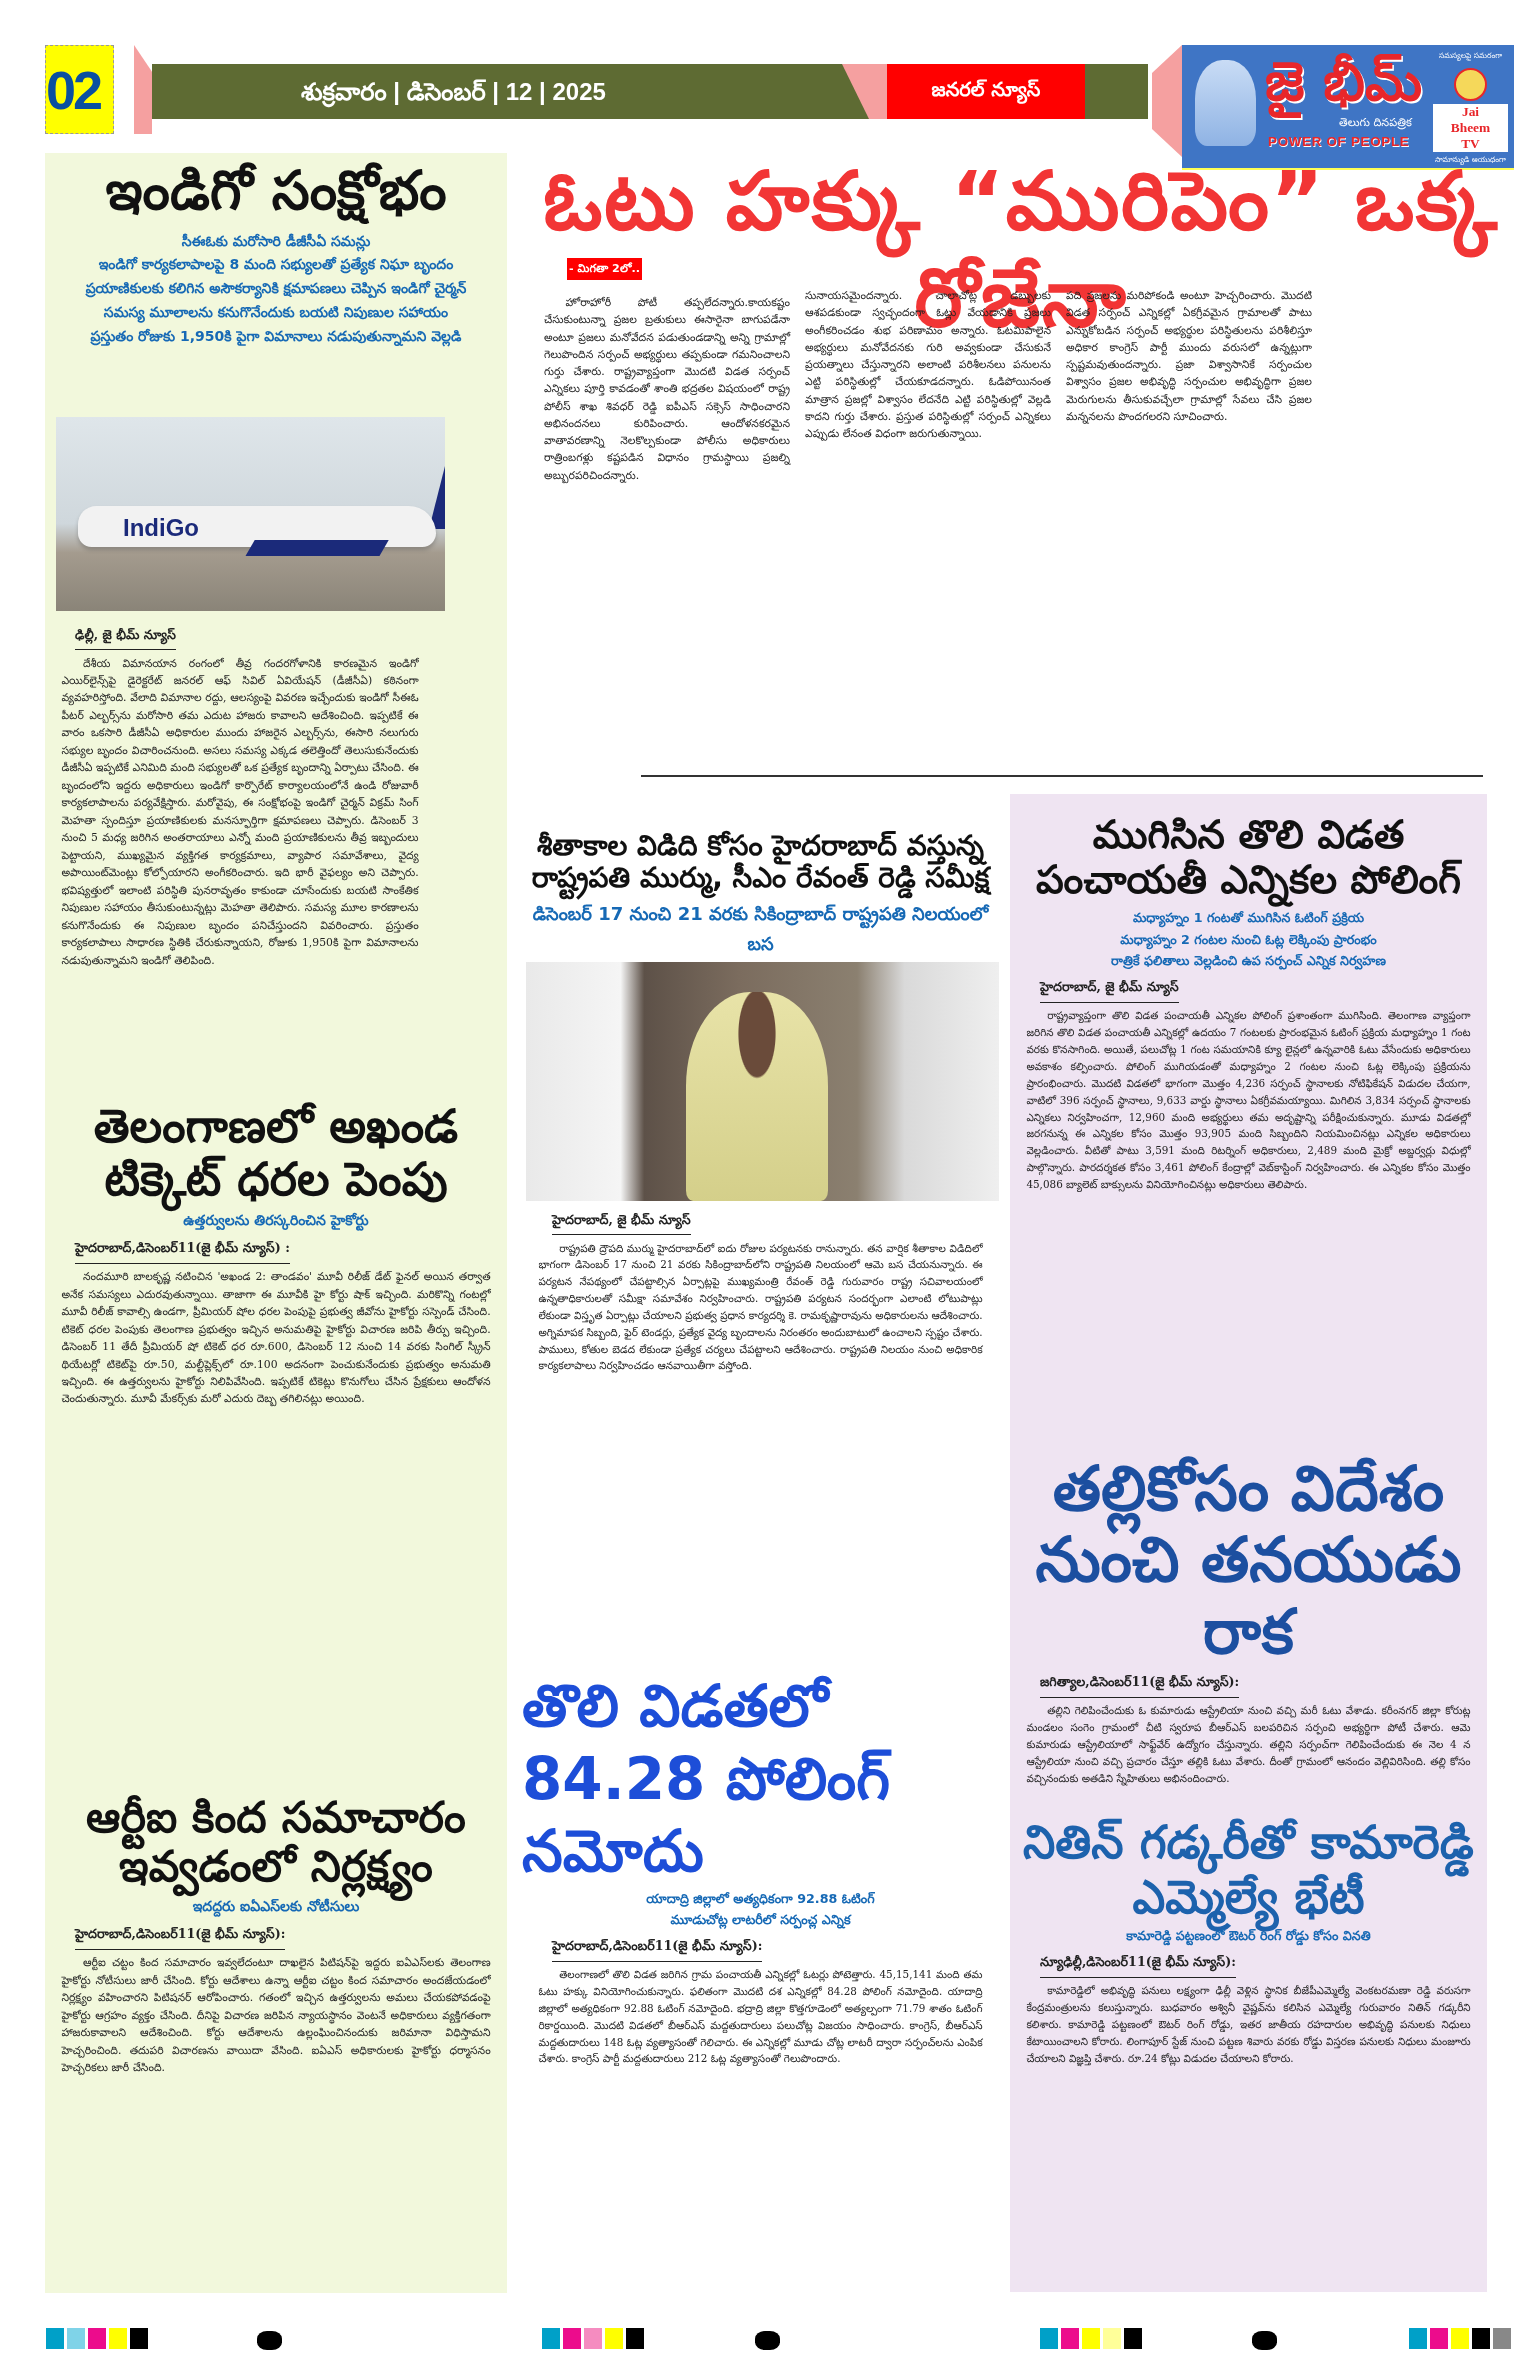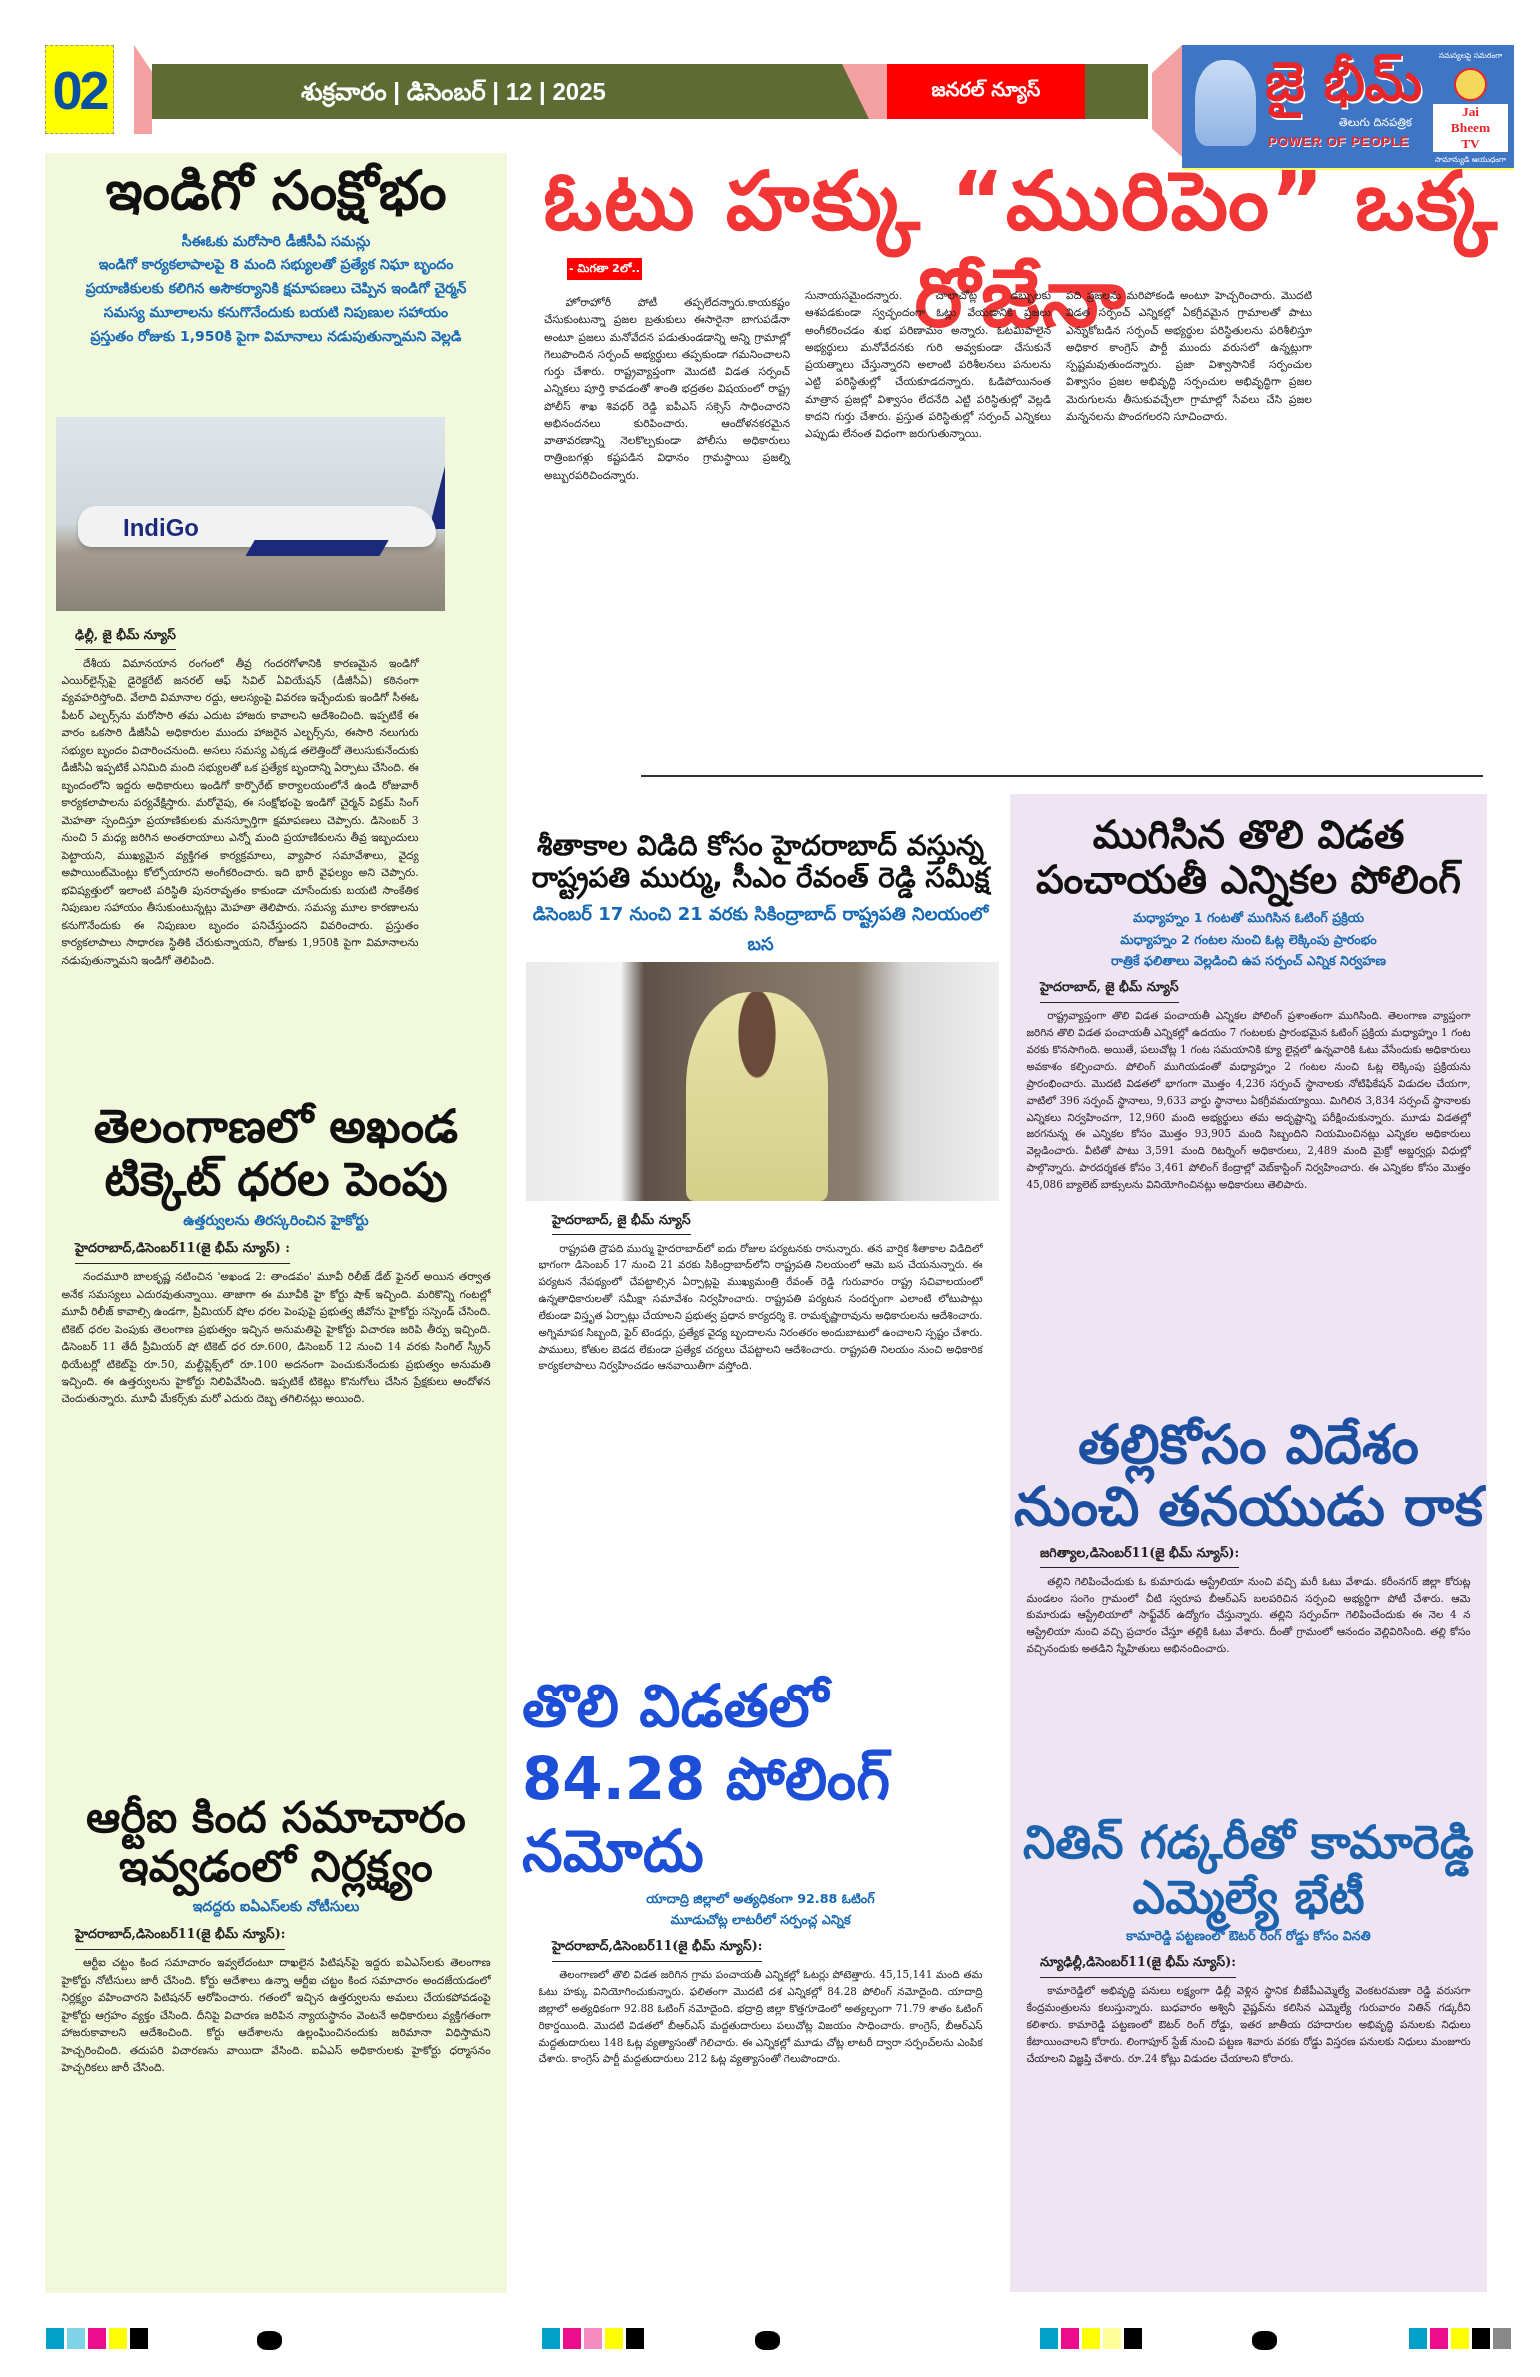--- a/index.html
+++ b/index.html
@@ -1,19 +1,19 @@
 <!DOCTYPE html>
 <html style="font-size:12px"><head>
 <meta charset="utf-8">
 <style>
   * { box-sizing: border-box; margin: 0; padding: 0; }
   body { width: 1541px; height: 2377px; background: #ffffff; font-family: "DejaVu Sans", sans-serif; position: relative; overflow: hidden; color: #222; }
 
   
-  .page-num { position: absolute; left: 45px; top: 45px; width: 69px; height: 89px; background: #ffff00; border: 0.7px dashed #999; display: flex; align-items: center; justify-content: center; }
+  .page-num { position: absolute; left: 45px; top: 45px; width: 69px; height: 89px; background: #ffff00; border: 0.7px dashed #999; display: flex; align-items: center; justify-content: flex-start; }
   .page-num span { font-family: "Liberation Sans", sans-serif; font-weight: bold; font-size: 54px; color: #0a4fa0; letter-spacing: -3px; }
   .page-num-tab { position: absolute; left: 134px; top: 45px; width: 18px; height: 89px; background: #f5a0a0; clip-path: polygon(0 0, 100% 30%, 100% 100%, 0 100%); }
   .date-bar { position: absolute; left: 152px; top: 64px; width: 996px; height: 55px; background: #5e6b33; }
   .date-text { position: absolute; left: 149px; top: 0; height: 55px; line-height: 55px; color: #fff; font-size: 24px; font-weight: bold; font-family: Liberation Sans, sans-serif; }
   .section-tab-notch { position: absolute; left: 842px; top: 64px; width: 45px; height: 55px; background: #f5a0a0; clip-path: polygon(0 0, 100% 0, 100% 100%, 60% 100%); }
   .section-tab { position: absolute; left: 887px; top: 64px; width: 198px; height: 55px; background: #ff0000; color: #fff; font-weight: bold; font-size: 19.4px; display: flex; align-items: center; justify-content: center; }
   .logo-notch { position: absolute; left: 1152px; top: 45px; width: 30px; height: 112px; background: #f5a0a0; clip-path: polygon(100% 0, 100% 100%, 0 75%, 0 25%); }
   .logo { position: absolute; left: 1182px; top: 45px; width: 332px; height: 125px; background: #3f75c5; border-bottom: 2.2px solid #ffff55; overflow: hidden; }
   .logo-portrait { position: absolute; left: 13.4px; top: 15px; width: 61px; height: 86px; background: linear-gradient(#c9dcf5, #8fb3e4); border-radius: 45% 45% 20% 20%; }
   .logo-title { position: absolute; left: 83px; top: 4.5px; font-size: 54px; font-weight: bold; color: #e8262a; text-shadow: 1.5px 1.5px 0 #fff; }
@@ -41,21 +41,21 @@
 
   .photo-murmu { position: absolute; left: 526px; top: 962px; width: 473px; height: 239px; background: linear-gradient(90deg, #e9e9e9 0%, #f5f5f5 20%, #5d5148 25%, #7b6c5e 45%, #8b8070 70%, #d9d9d9 80%, #efefef 100%); overflow: hidden; }
   .murmu-figure { position: absolute; left: 160px; top: 30px; width: 142px; height: 209px; background: radial-gradient(ellipse at 50% 20%, #6a4b3a 0 18%, transparent 19%), linear-gradient(#e8e3a8, #d4cf8a); border-radius: 45% 45% 5% 5%; }
 
   .main-head { position: absolute; left: 514px; top: 153px; width: 1014px; text-align: center; font-size: 81px; font-weight: bold; color: #f23535; line-height: 1.2; letter-spacing: 1.5px; }
   .cont-tag { position: absolute; left: 567px; top: 258px; width: 75px; height: 22.4px; background: #f00; color: #fff; font-size: 11.2px; font-weight: bold; display: flex; align-items: center; justify-content: center; }
   .news-col { position: absolute; font-family: "DejaVu Serif", serif; font-size: 10.8px; line-height: 1.6; color: #222; text-align: justify; }
   .divider { position: absolute; height: 1.5px; background: #333; }
 
   .big-teal { text-align: left; color: #1d4ed8; font-weight: bold; line-height: 1.25; font-size: 58px; }
-  .big-blue { text-align: center; color: #1c4fa0; line-height: 1.15; font-size: 54px; font-family: "DejaVu Serif", serif; }
+  .big-blue { text-align: center; color: #1c4fa0; line-height: 1.15; font-size: 62px; font-family: "DejaVu Serif", serif; margin-top: 40px; }
   .mid-blue { text-align: center; color: #1d62ad; line-height: 1.2; font-size: 46px; }
 
   .regmarks { position: absolute; top: 2328px; height: 21px; display: flex; gap: 3px; }
   .regmarks span { width: 18px; height: 21px; display: block; }
   .reg-oval { position: absolute; top: 2331px; width: 25px; height: 19.4px; background: #000; border-radius: 40%; }
 </style>
 </head>
 <body>
 
 <div class="page-num">

